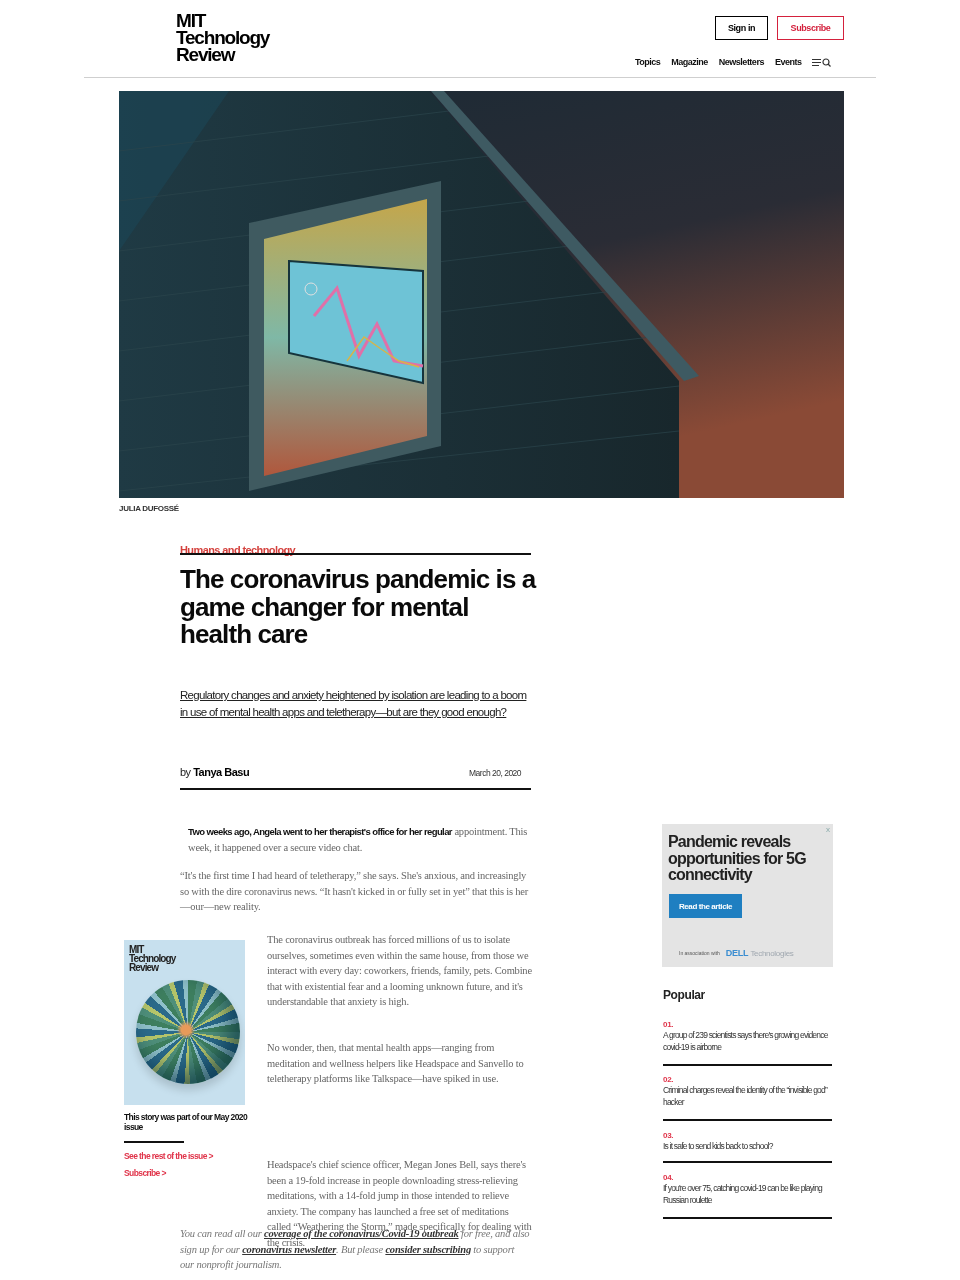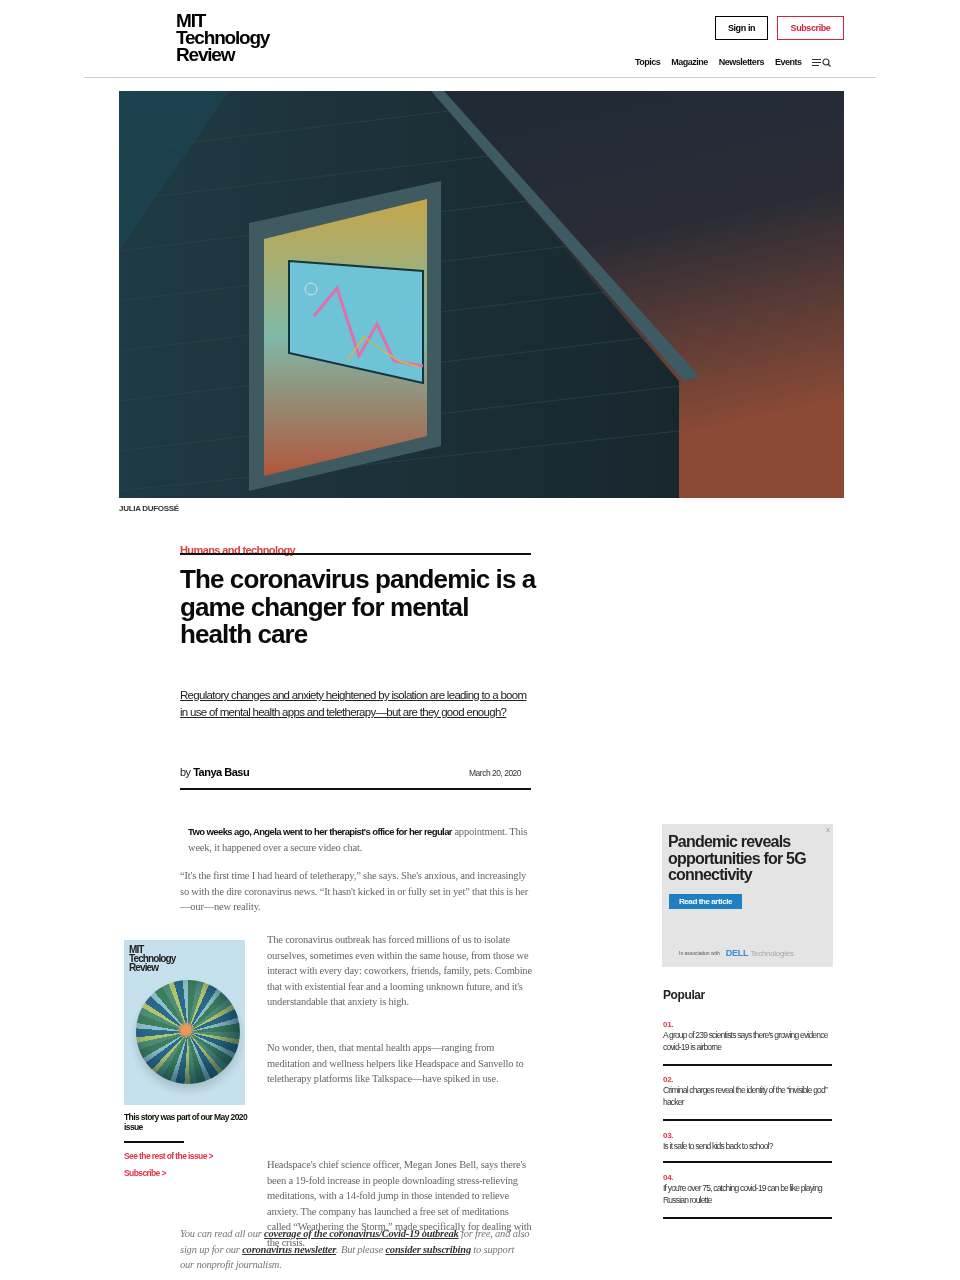--- a/index.html
+++ b/index.html
@@ -52,21 +52,21 @@
     box-shadow: inset -10px -12px 22px rgba(0,40,60,0.6), 0 6px 8px rgba(0,0,0,0.15); }
   .cover-caption { position: absolute; left: 124px; top: 1112px; width: 125px; font-size: 8.5px; line-height: 10px; font-weight: bold; letter-spacing: -0.6px; color: #111; }
   .cover-rule { position: absolute; left: 124px; top: 1141px; width: 60px; height: 1.5px; background: #111; }
   .cover-link1 { position: absolute; left: 124px; top: 1151px; font-size: 8.5px; font-weight: bold; color: #e0344a; letter-spacing: -0.6px; }
   .cover-link2 { position: absolute; left: 124px; top: 1168px; font-size: 8.5px; font-weight: bold; color: #e0344a; letter-spacing: -0.6px; }
 
   
   .ad { position: absolute; left: 662px; top: 824px; width: 171px; height: 143px; background: #e4e4e4; }
   .ad-close { position: absolute; right: 3px; top: 1px; font-size: 8px; color: #8aa; }
   .ad-title { position: absolute; left: 6px; top: 10px; width: 160px; font-size: 16px; line-height: 16.5px; font-weight: bold; letter-spacing: -0.8px; color: #222; }
-  .ad-btn { position: absolute; left: 7px; top: 70px; width: 73px; height: 15px; background: #1f7fc1; color: #fff; font-size: 8px; font-weight: bold; display: flex; align-items: center; justify-content: center; letter-spacing: -0.4px; }
+  .ad-btn { position: absolute; left: 7px; top: 70px; width: 73px; height: 24px; background: #1f7fc1; color: #fff; font-size: 8px; font-weight: bold; display: flex; align-items: center; justify-content: center; letter-spacing: -0.4px; }
   .ad-assoc { position: absolute; left: 17px; top: 124px; font-size: 5px; color: #555; display: flex; align-items: center; gap: 6px; }
   .ad-dell { font-size: 9px; font-weight: bold; color: #3a8dd1; letter-spacing: -0.3px; }
   .ad-dell span { font-weight: normal; color: #a0a8b0; font-size: 8px; }
 
   
   .popular-title { position: absolute; left: 663px; top: 988px; font-size: 12px; font-weight: bold; letter-spacing: -0.4px; color: #222; }
   .pop-item { position: absolute; left: 663px; width: 169px; }
   .pop-num { font-size: 8px; color: #e0344a; font-weight: bold; letter-spacing: -0.3px; }
   .pop-text { font-size: 8.5px; line-height: 12px; letter-spacing: -0.8px; color: #333; }
   .pop-rule { position: absolute; left: 663px; width: 169px; height: 1.5px; background: #111; }

